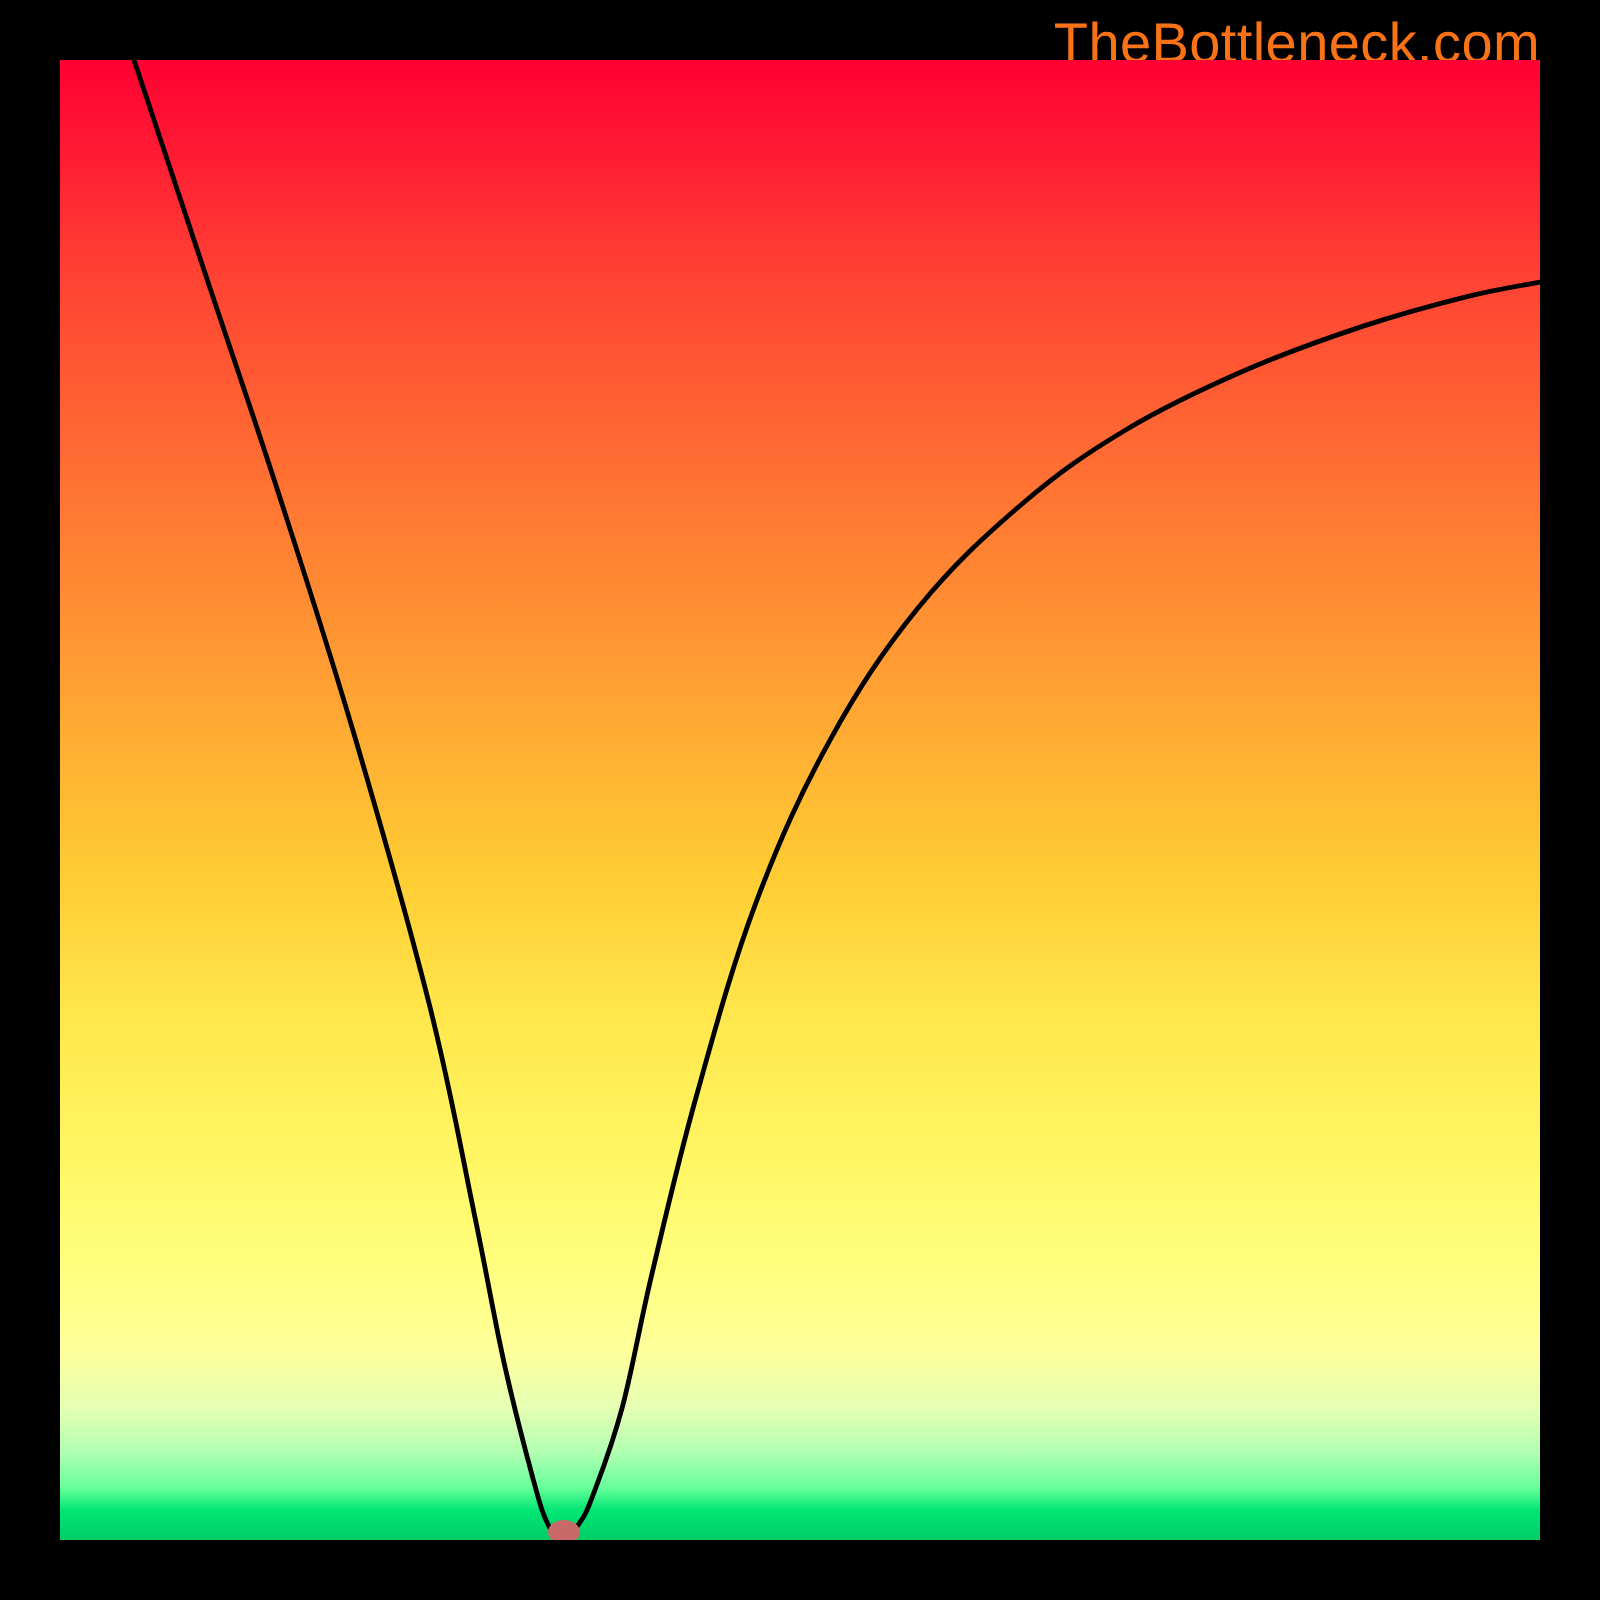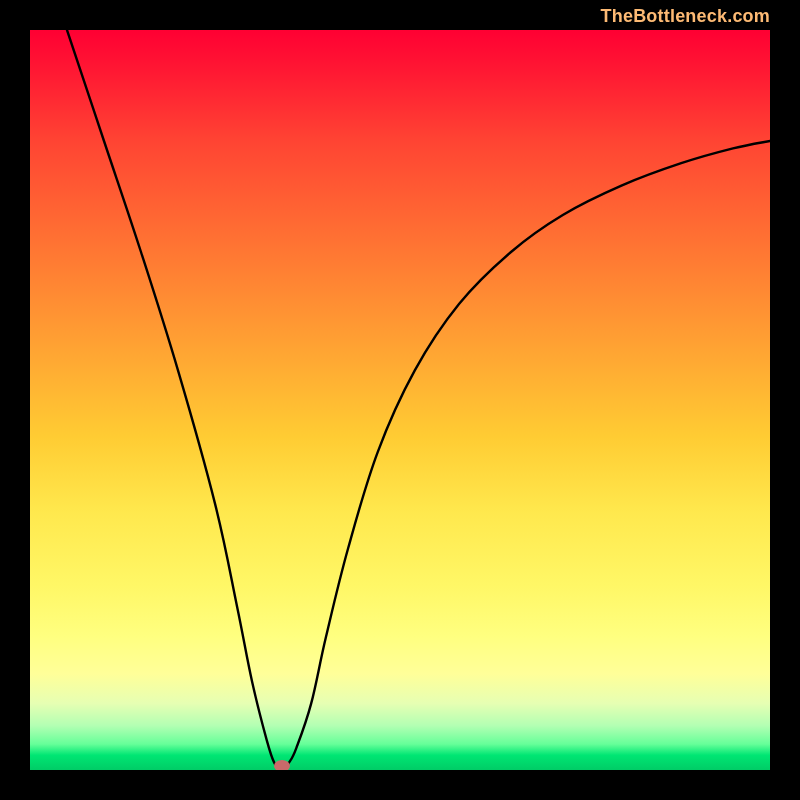--- a/index.html
+++ b/index.html
@@ -41,23 +41,23 @@
     );
   }
   .curve-layer {
     position: absolute;
     inset: 0;
   }
   .watermark {
     position: absolute;
     top: 6px;
     right: 30px;
-    color: #fdba74;
-    font-size: 18px;
-    font-weight: 700;
+    color: #f97316;
+    font-size: 28px;
+    font-weight: 400;
     letter-spacing: 0.2px;
   }
   .marker {
     position: absolute;
     width: 16px;
     height: 12px;
     background: #c96a6a;
     border-radius: 50%;
     transform: translate(-50%, -50%);
   }

